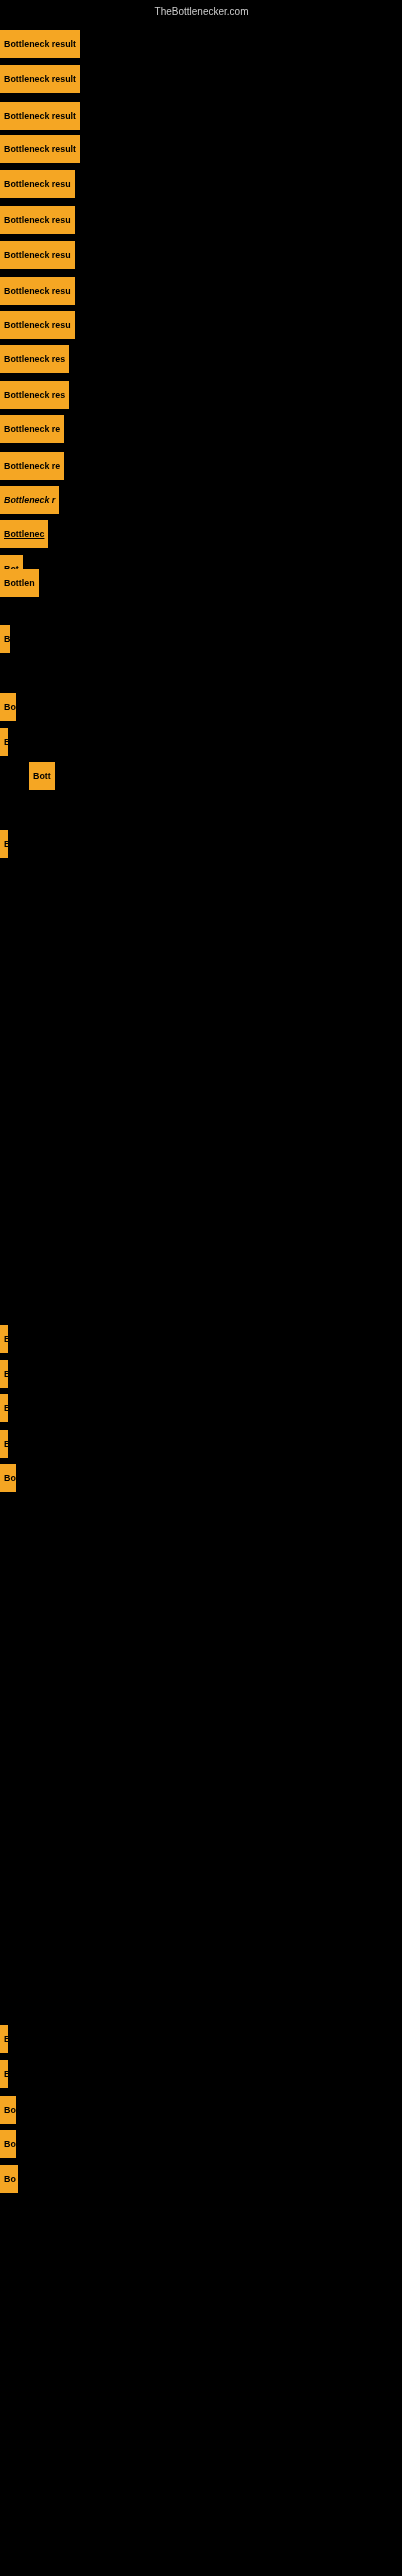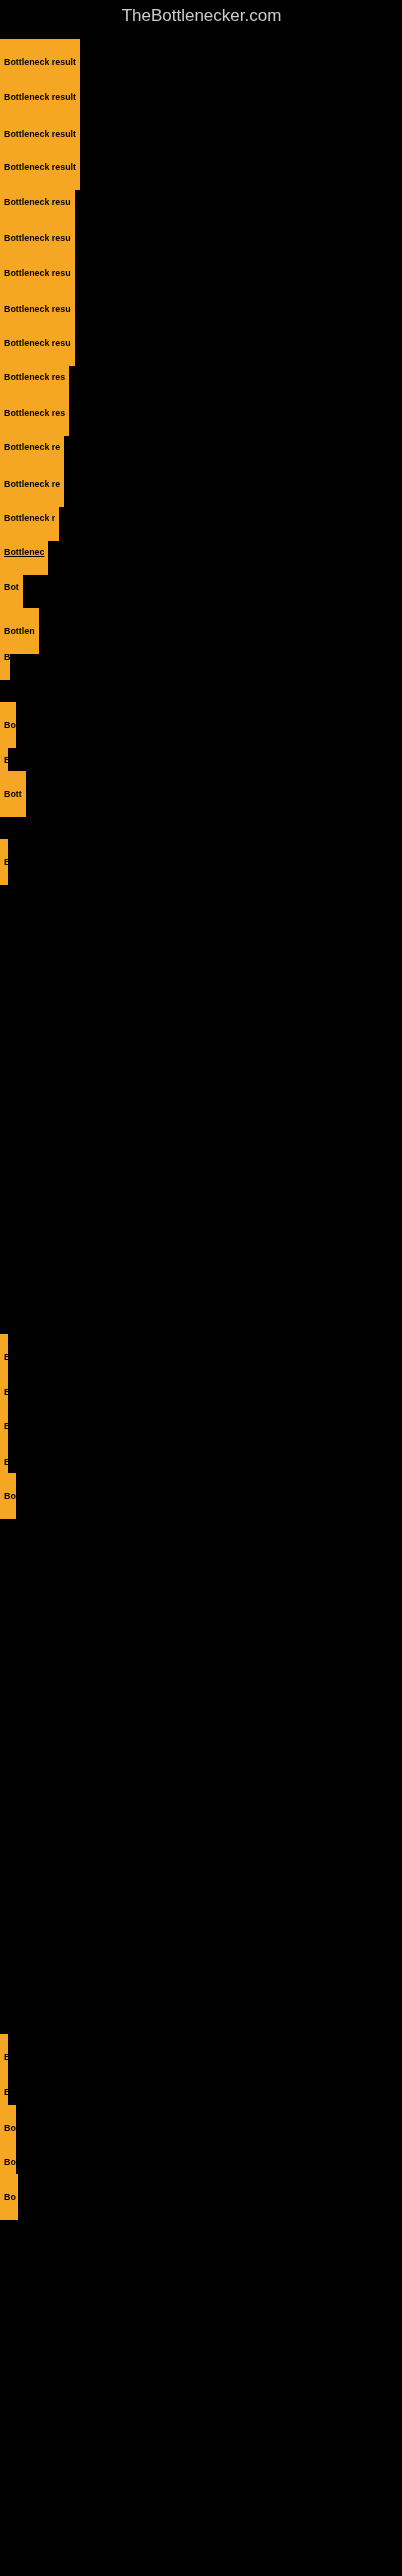--- a/index.html
+++ b/index.html
@@ -12,32 +12,32 @@
       background-color: #000000;
       width: 403px;
       min-height: 2576px;
       font-family: Arial, sans-serif;
       position: relative;
     }
 
     .site-title {
       text-align: center;
       color: #cccccc;
-      font-size: 17px;
+      font-size: 10px;
       padding: 6.4px 0 3.2px 0;
       width: 100%;
     }
 
     .bottleneck-label {
       display: inline-block;
       background-color: #f5a623;
       color: #000000;
       font-size: 8.9px;
       font-weight: bold;
-      padding: 18px 4px;
+      padding: 9px 4px;
       white-space: nowrap;
       overflow: hidden;
     }
 
     .row {
       position: absolute;
       left: 0;
     }
   </style>
 </head>
@@ -52,28 +52,28 @@
     <div class="row bottleneck-label" style="top: 114px; max-width: 85px;">Bottleneck result</div>
     <div class="row bottleneck-label" style="top: 149px; max-width: 81px;">Bottleneck resu</div>
     <div class="row bottleneck-label" style="top: 185px; max-width: 78px;">Bottleneck resu</div>
     <div class="row bottleneck-label" style="top: 220px; max-width: 77px;">Bottleneck resu</div>
     <div class="row bottleneck-label" style="top: 256px; max-width: 76px;">Bottleneck resu</div>
     <div class="row bottleneck-label" style="top: 290px; max-width: 75px;">Bottleneck resu</div>
     <div class="row bottleneck-label" style="top: 324px; max-width: 72px;">Bottleneck res</div>
     <div class="row bottleneck-label" style="top: 360px; max-width: 71px;">Bottleneck res</div>
     <div class="row bottleneck-label" style="top: 394px; max-width: 68px;">Bottleneck re</div>
     <div class="row bottleneck-label" style="top: 431px; max-width: 66px;">Bottleneck re</div>
-    <div class="row bottleneck-label" style="top: 465px; max-width: 63px;">Bottleneck r</div>
+    <div class="row bottleneck-label" style="top: 465px; max-width: 63px; font-style: italic;">Bottleneck r</div>
     <div class="row bottleneck-label" style="top: 499px; max-width: 55px; text-decoration: underline;">Bottlenec</div>
     <div class="row bottleneck-label" style="top: 534px; max-width: 24px;">Bot</div>
-    <div class="row bottleneck-label" style="top: 578px; max-width: 43px;">Bottlen</div>
+    <div class="row bottleneck-label" style="top: 548px; max-width: 43px;">Bottlen</div>
     <div class="row bottleneck-label" style="top: 604px; max-width: 9.7px;">B</div>
     <div class="row bottleneck-label" style="top: 672px; max-width: 16px;">Bo</div>
     <div class="row bottleneck-label" style="top: 707px; max-width: 8px;">B</div>
-    <div class="row bottleneck-label" style="top: 741px; max-width: 27px;">Bott</div>
+    <div class="row bottleneck-label" style="top: 741px; max-width: 27px; margin-left: 29px;">Bott</div>
     <div class="row bottleneck-label" style="top: 809px; max-width: 8px;">B</div>
     <div class="row bottleneck-label" style="top: 1304px; max-width: 8px;">B</div>
     <div class="row bottleneck-label" style="top: 1339px; max-width: 8px;">B</div>
     <div class="row bottleneck-label" style="top: 1373px; max-width: 8px;">B</div>
     <div class="row bottleneck-label" style="top: 1409px; max-width: 8px;">B</div>
     <div class="row bottleneck-label" style="top: 1443px; max-width: 16px;">Bo</div>
     <div class="row bottleneck-label" style="top: 2004px; max-width: 8px;">B</div>
     <div class="row bottleneck-label" style="top: 2039px; max-width: 8px;">B</div>
     <div class="row bottleneck-label" style="top: 2075px; max-width: 16px;">Bo</div>
     <div class="row bottleneck-label" style="top: 2109px; max-width: 16px;">Bo</div>

